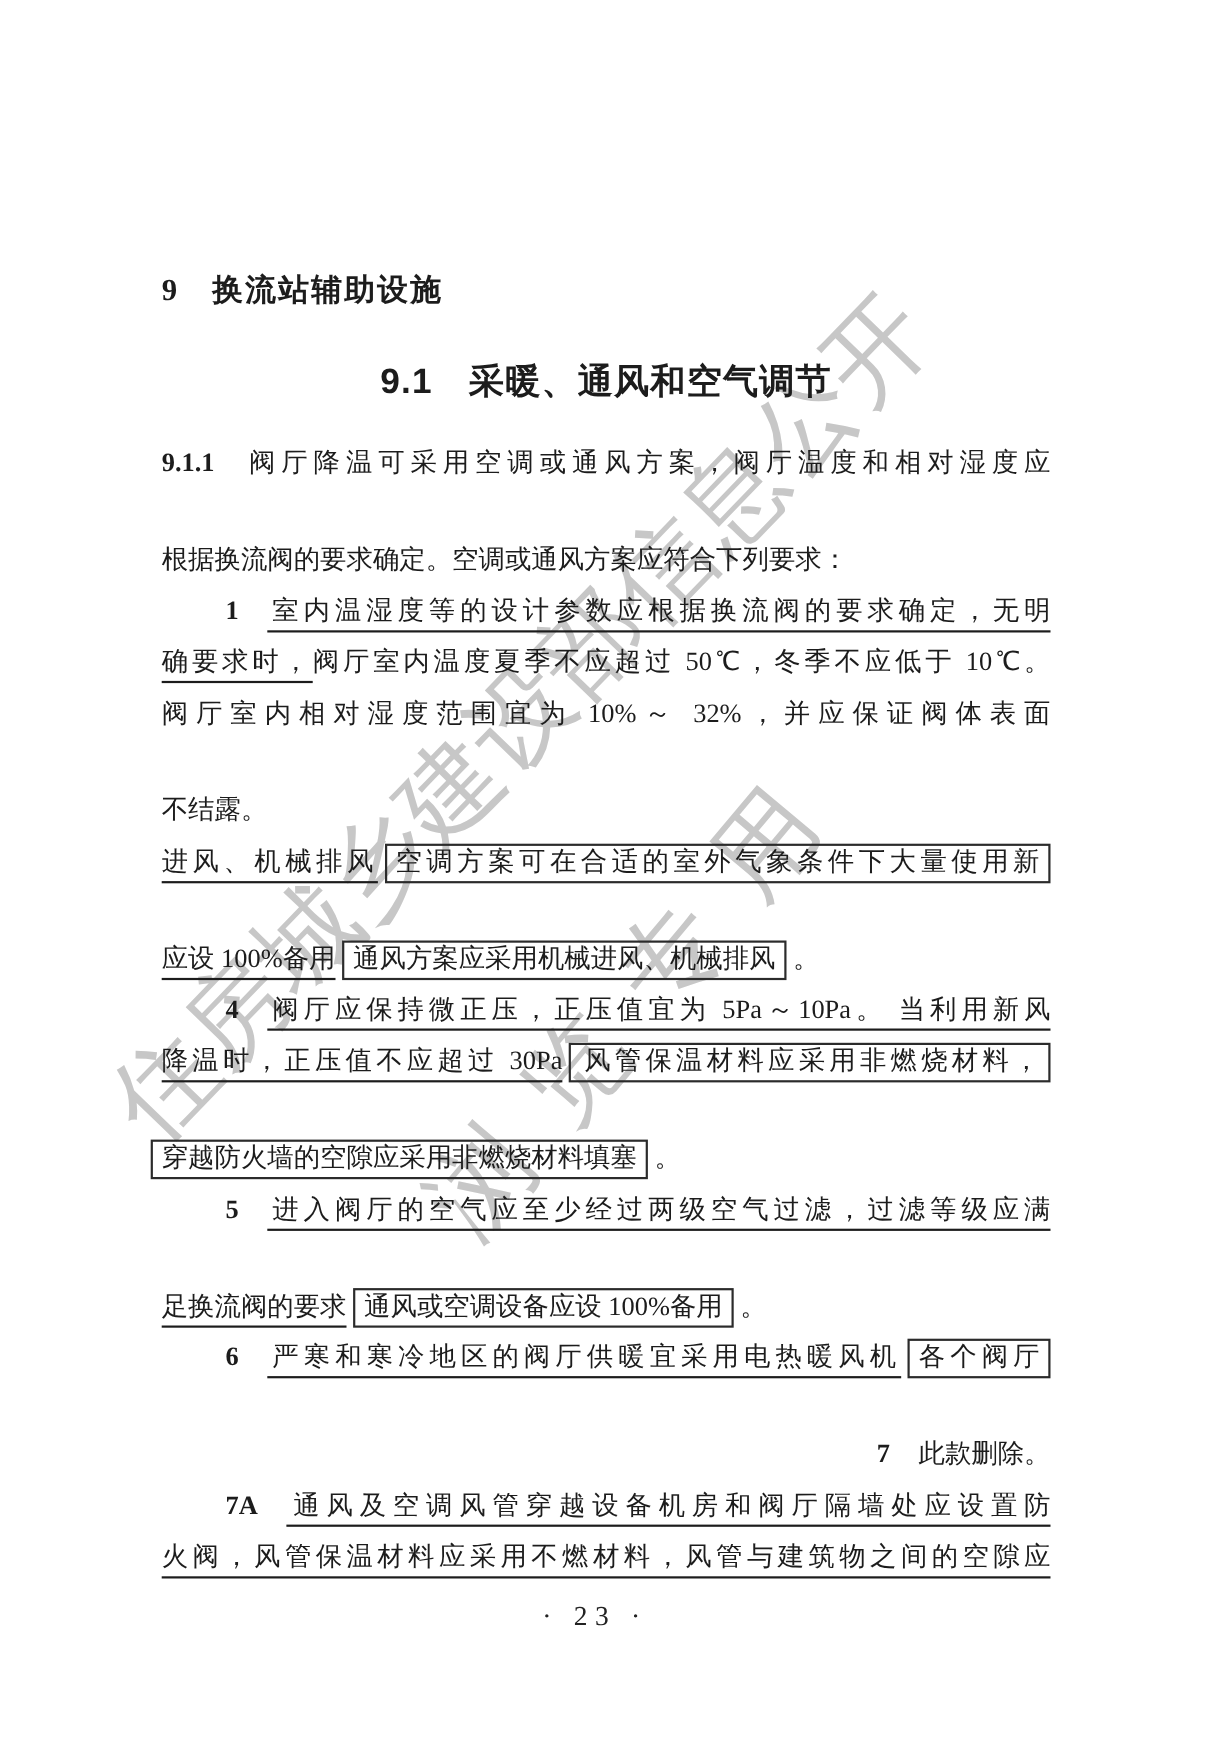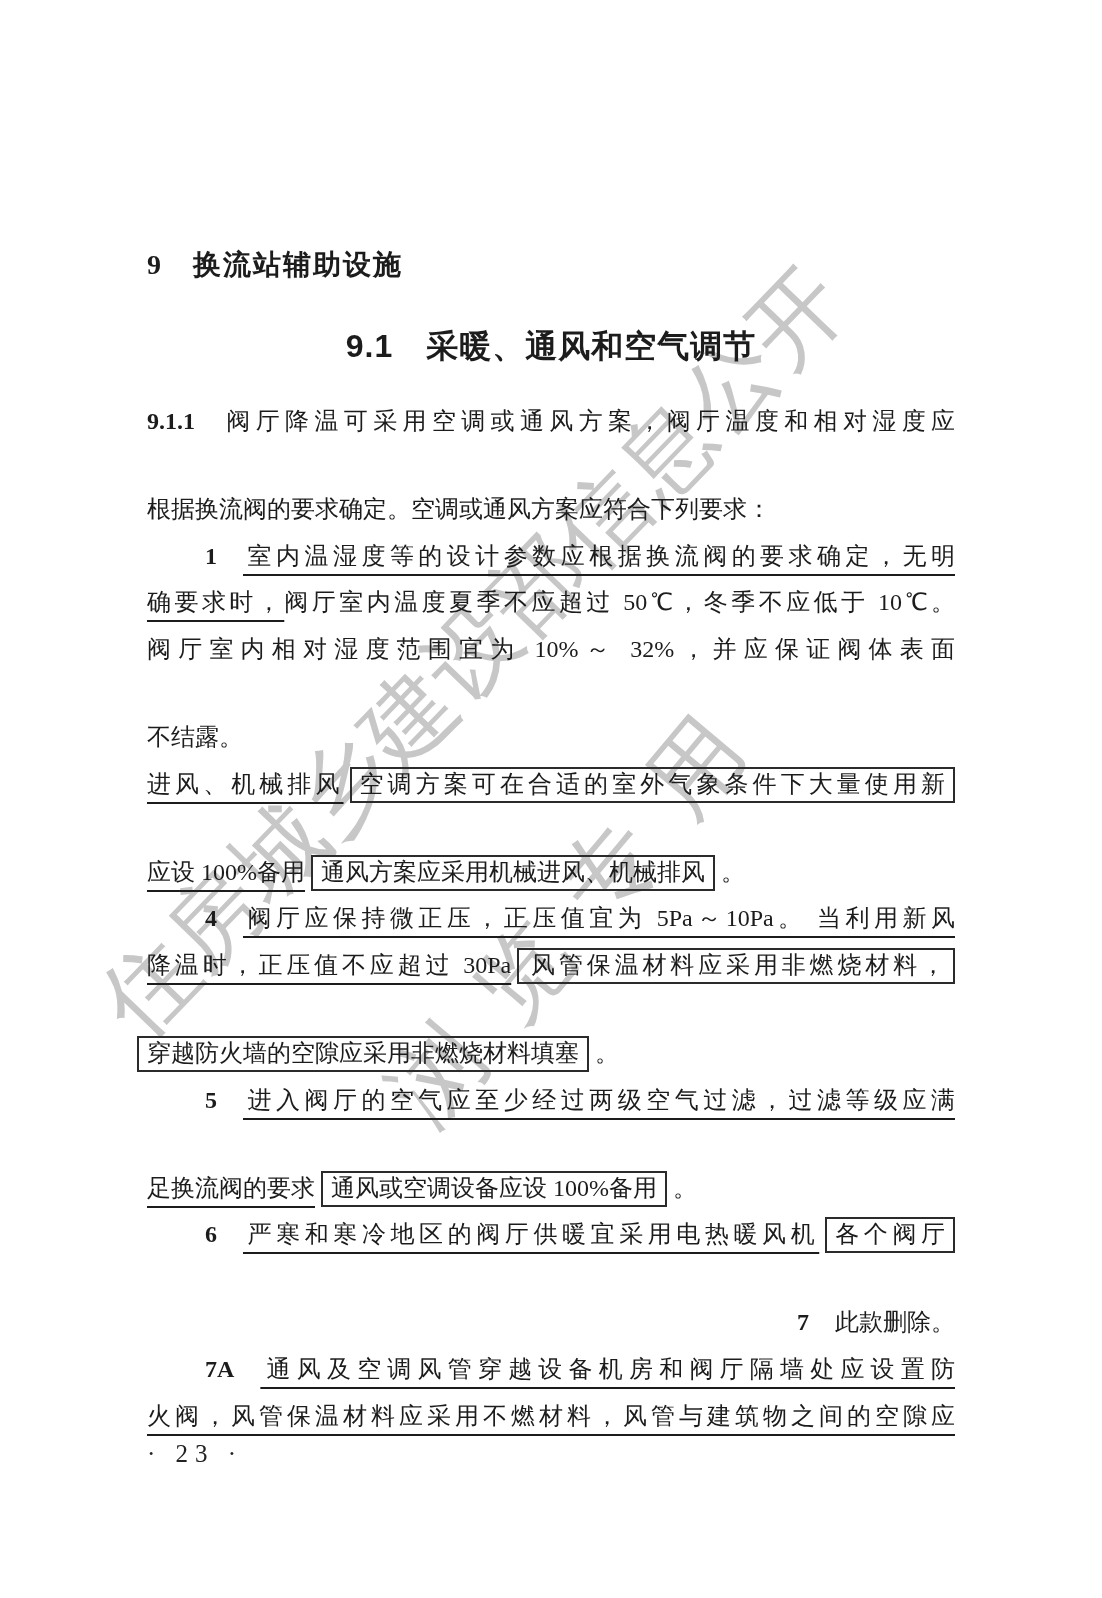--- a/index.html
+++ b/index.html
@@ -25,21 +25,21 @@
   .line{height:46.8px;line-height:46.8px;text-align:justify;text-align-last:justify;
         text-justify:inter-character;}
   .line.left{text-align:left;text-align-last:auto;margin-top:41px;}
   .line.indent{padding-left:58px;text-align:right;}
   .seg-bold{font-weight:bold;margin-right:26px;}
   .seg-normal{}
   .seg-underline{text-decoration:underline;text-underline-offset:10px;
                  text-decoration-thickness:1.5px;}
   .seg-box{border:2px solid #2b2b2b;padding:2px 8px 4px 8px;margin-left:6px;}
   .line > .seg-box:first-child{margin-left:-10px;}
-  .page-number{text-align:left;padding-right:20px;
+  .page-number{margin-top:16px;text-align:center;padding-right:20px;
                font-size:25px;letter-spacing:7px;color:#222;}
 </style>
 </head>
 <body>
 
 <div class="page">
   <div class="wm wm1" style="color: rgb(199, 199, 199);">住房城乡建设部信息公开</div>
   <div class="wm wm2" style="color: rgb(199, 199, 199);">浏览专用</div>
 
   <div class="doc">

